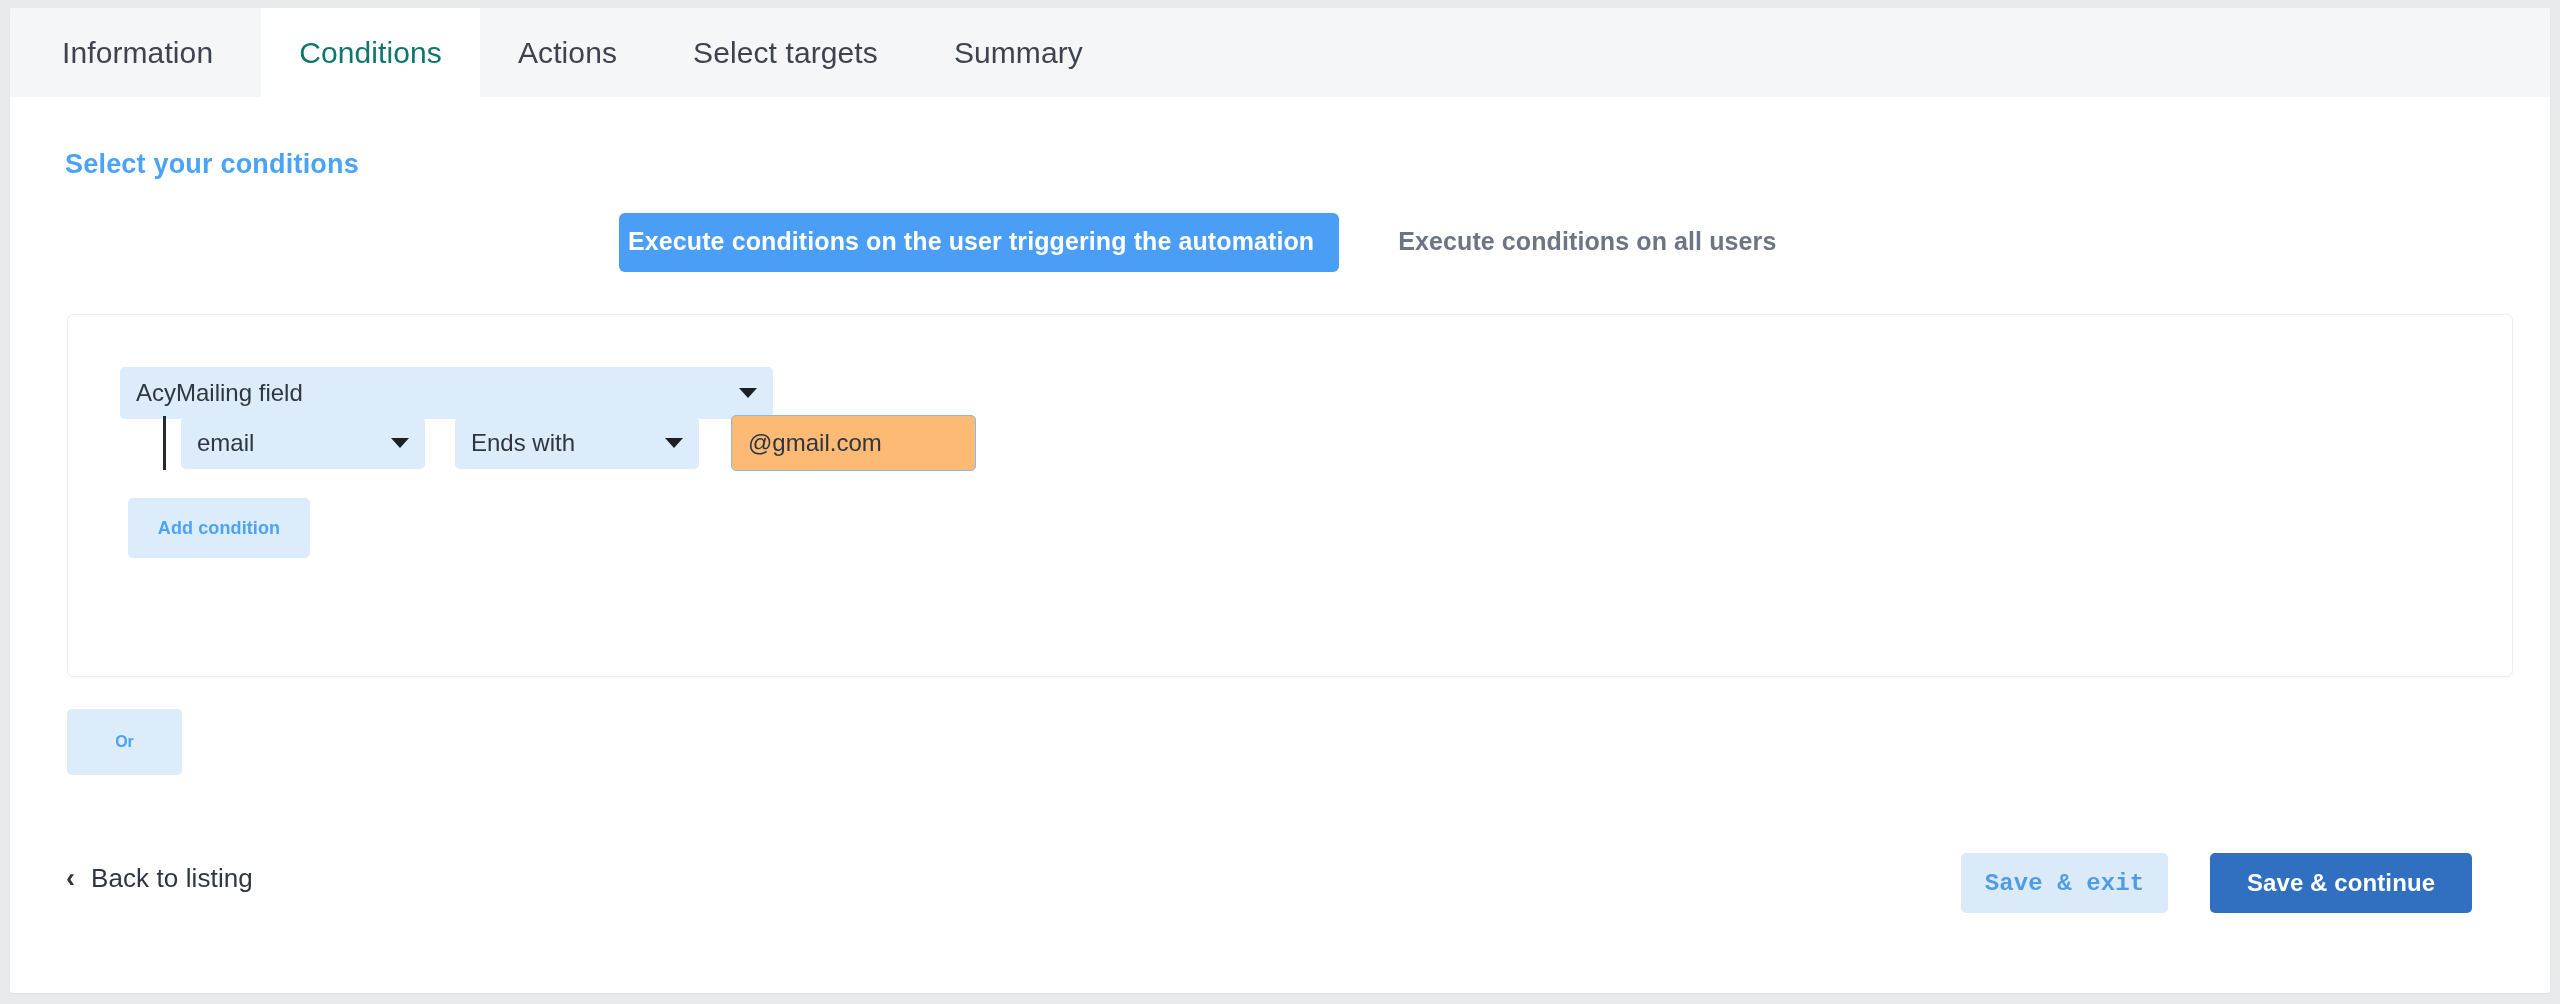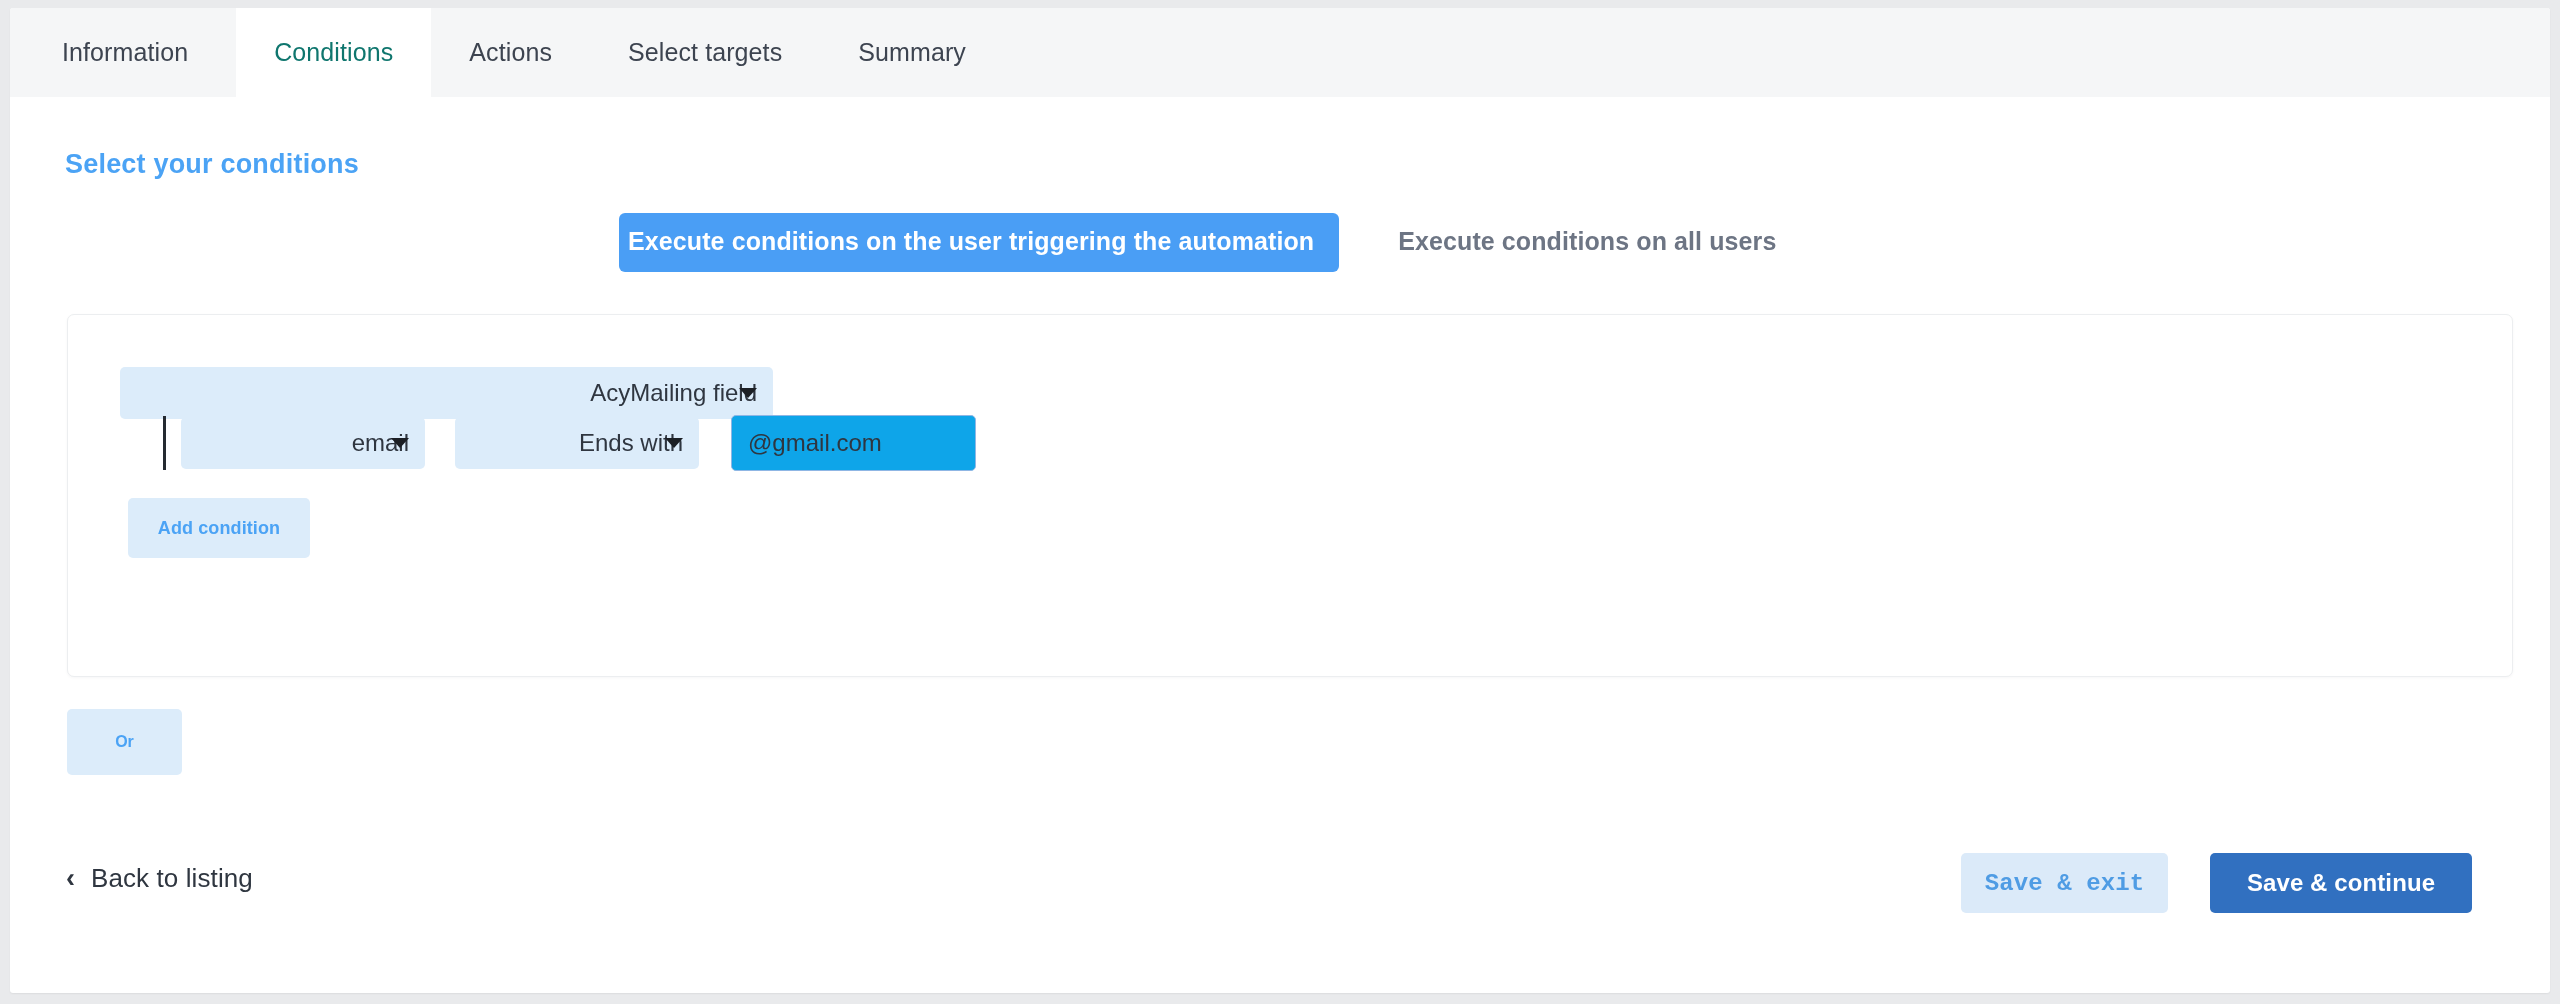--- a/index.html
+++ b/index.html
@@ -45,21 +45,21 @@
     height: 89px;
     display: flex;
     align-items: stretch;
   }
   .tab {
     display: flex;
     align-items: center;
     justify-content: center;
     height: 89px;
     padding: 0 38px;
-    font-size: 25px;
+    font-size: 30px;
     color: #3d4450;
     letter-spacing: 0.1px;
     cursor: pointer;
     box-sizing: border-box;
     white-space: nowrap;
   }
   .tab.active {
     background: #ffffff;
     color: #0f766e;
   }
@@ -125,21 +125,20 @@
     border: none;
     border-radius: 5px;
     box-sizing: border-box;
     font-family: "Liberation Sans", sans-serif;
     font-size: 24px;
     color: #2f3640;
     padding: 0 16px;
     display: flex;
     align-items: center;
     cursor: pointer;
-    justify-content: flex-end;
   }
   .fld .caret {
     position: absolute;
     right: 16px;
     top: 50%;
     transform: translateY(-50%);
     width: 0;
     height: 0;
     border-left: 9px solid transparent;
     border-right: 9px solid transparent;
@@ -149,21 +148,21 @@
   .fld-field   { left: 52px;  top: 52px;  width: 653px; height: 52px; }
   .fld-col     { left: 113px; top: 102px; width: 244px; height: 52px; }
   .fld-op      { left: 387px; top: 102px; width: 244px; height: 52px; }
 
   .value-input {
     position: absolute;
     left: 663px;
     top: 100px;
     width: 245px;
     height: 56px;
-    background: #0ea5e9;
+    background: #fdba74;
     border: 1.5px solid #8fb6e4;
     border-radius: 5px;
     box-sizing: border-box;
     font-family: "Liberation Sans", sans-serif;
     font-size: 24px;
     color: #2f3640;
     padding: 0 16px;
     outline: none;
   }
 

